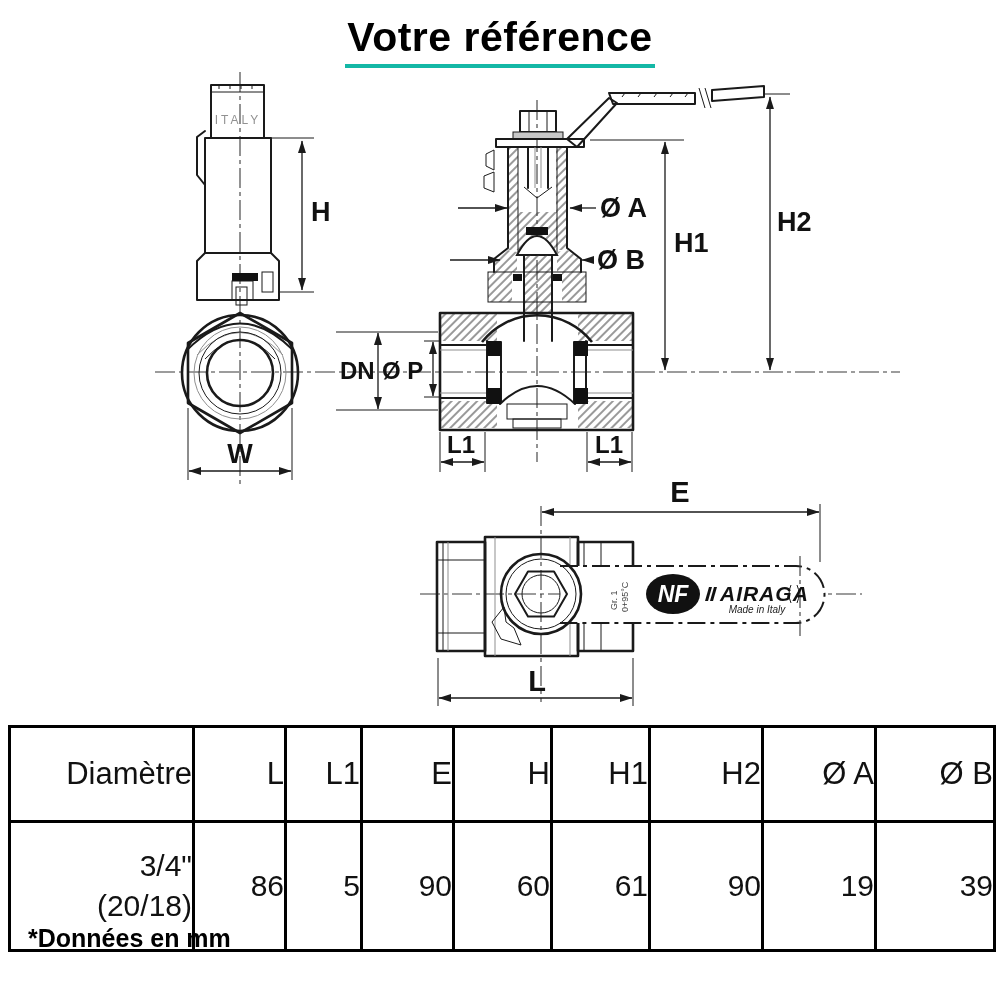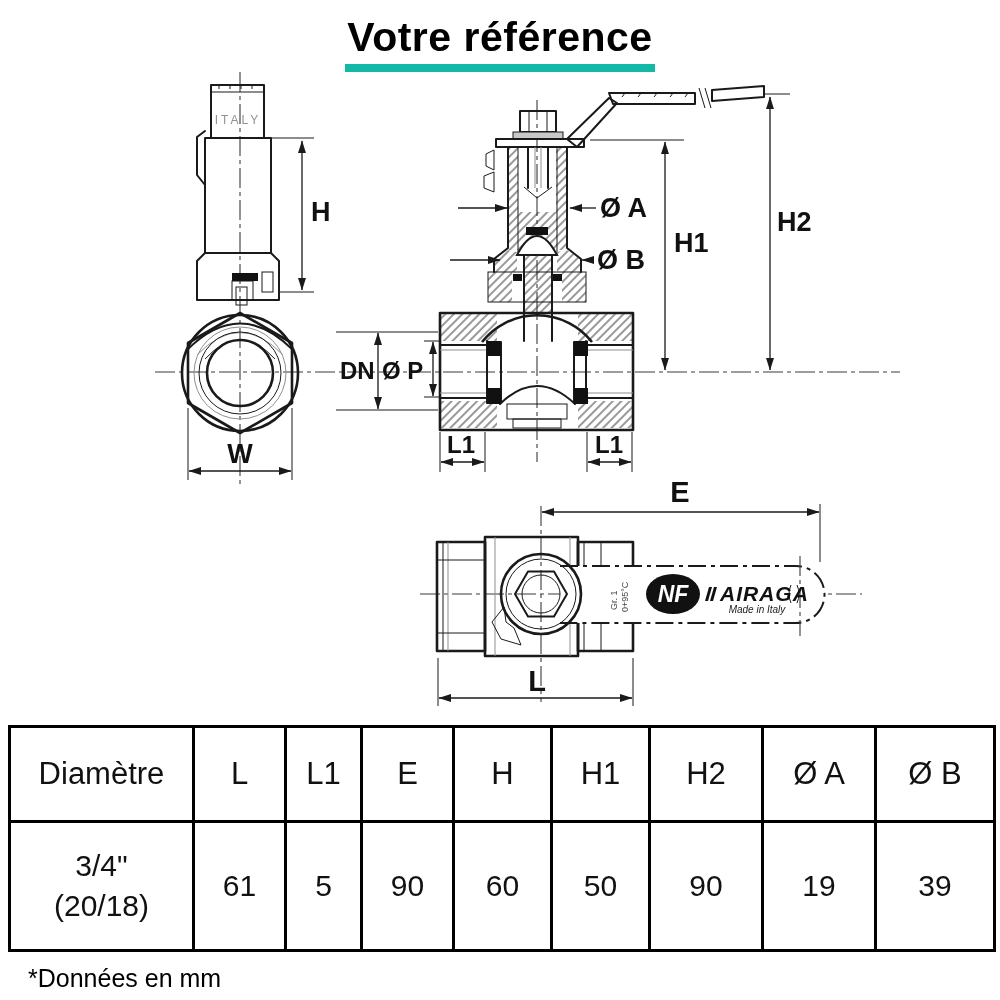--- a/index.html
+++ b/index.html
@@ -1,21 +1,21 @@
 <!DOCTYPE html>
 <html><head>
 <meta charset="utf-8">
 <style>
   html,body{margin:0;padding:0;background:#fff;width:1000px;height:1000px;overflow:hidden;
     font-family:"Liberation Sans",sans-serif;color:#111;}
   .page{position:relative;width:1000px;height:1000px;background:#fff;}
 
   .title-wrap{position:absolute;top:14px;left:0;width:1000px;text-align:center;}
   .title{display:inline-block;font-size:41px;font-weight:bold;color:#000;
-    border-bottom:8px solid #14b8a6;padding:0 2px 3px 2px;letter-spacing:.5px;}
+    border-bottom:4px solid #14b8a6;padding:0 2px 3px 2px;letter-spacing:.5px;}
 
   svg.draw{position:absolute;top:0;left:0;}
 
   
   .ln{fill:none;stroke:#1a1a1a;stroke-width:2;stroke-linejoin:round;stroke-linecap:round;}
   .lk{fill:none;stroke:#1a1a1a;stroke-width:2.6;stroke-linejoin:round;}
   .tn{fill:none;stroke:#1a1a1a;stroke-width:1;}
   .gy{fill:none;stroke:#8f8f8f;stroke-width:1;}
   .cl{fill:none;stroke:#3a3a3a;stroke-width:1.1;stroke-dasharray:20 4 4 4;}
   .dm{fill:none;stroke:#1a1a1a;stroke-width:1.3;}
@@ -27,26 +27,26 @@
   .dlb{font-family:"Liberation Sans",sans-serif;font-weight:bold;font-size:29px;fill:#111;}
   .italytxt{font-family:"Liberation Sans",sans-serif;font-size:12px;letter-spacing:3px;fill:#919191;}
   .nftxt{font-family:"Liberation Sans",sans-serif;font-weight:bold;font-style:italic;font-size:23px;fill:#fff;}
   .brandtxt{font-family:"Liberation Sans",sans-serif;font-weight:bold;font-style:italic;font-size:21px;
     letter-spacing:1px;fill:#111;}
   .madetxt{font-family:"Liberation Sans",sans-serif;font-style:italic;font-size:10px;fill:#222;}
   .smv{font-family:"Liberation Sans",sans-serif;font-size:9px;fill:#444;}
 
   table.spec{position:absolute;top:725px;left:8px;width:985px;height:227px;
     border-collapse:collapse;table-layout:fixed;background:#fff;}
-  table.spec th,table.spec td{border:3px solid #000;text-align:center;vertical-align:middle;
+  table.spec th,table.spec td{border:3px solid #000;text-align:right;vertical-align:middle;
     font-weight:normal;padding:0;}
   table.spec th{font-size:31px;height:92px;}
   table.spec td{font-size:30px;line-height:1.35;}
 
-  .footnote{position:absolute;top:964px;left:28px;font-size:25px;font-weight:normal;color:#000;}
+  .footnote{position:absolute;top:924px;left:28px;font-size:25px;font-weight:bold;color:#000;}
 </style>
 </head>
 <body>
 
 <div class="page">
 
   <div class="title-wrap">
     <span class="title">Votre référence</span>
   </div>
 
@@ -292,25 +292,25 @@
       <th>H1</th>
       <th>H2</th>
       <th>Ø A</th>
       <th>Ø B</th>
     </tr>
     <tr>
       <td>
         <div>3/4"</div>
         <div>(20/18)</div>
       </td>
-      <td>61</td>
+      <td>86</td>
       <td>5</td>
       <td>90</td>
       <td>60</td>
-      <td>50</td>
+      <td>61</td>
       <td>90</td>
       <td>19</td>
       <td>39</td>
     </tr>
   </tbody>
     </table>
 
   <div class="footnote">*Données en mm</div>
 </div>
 

